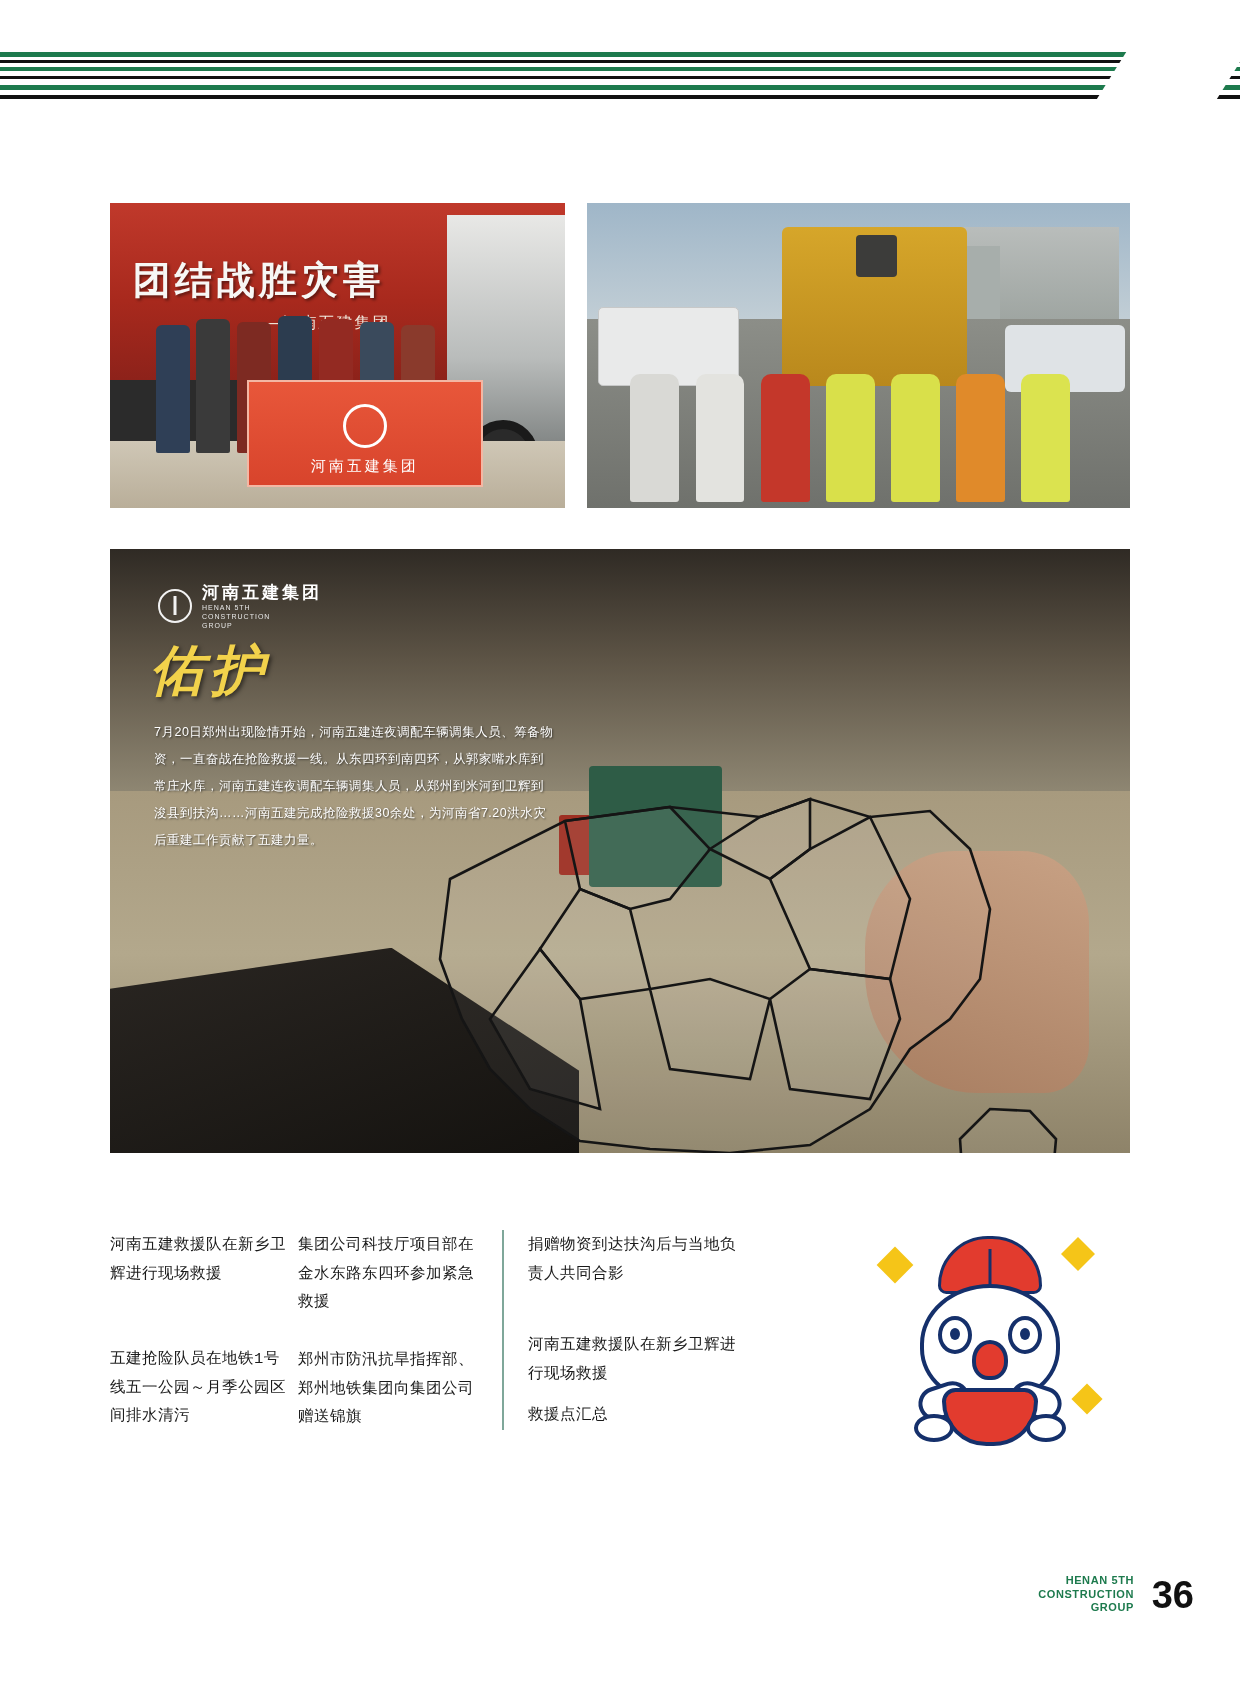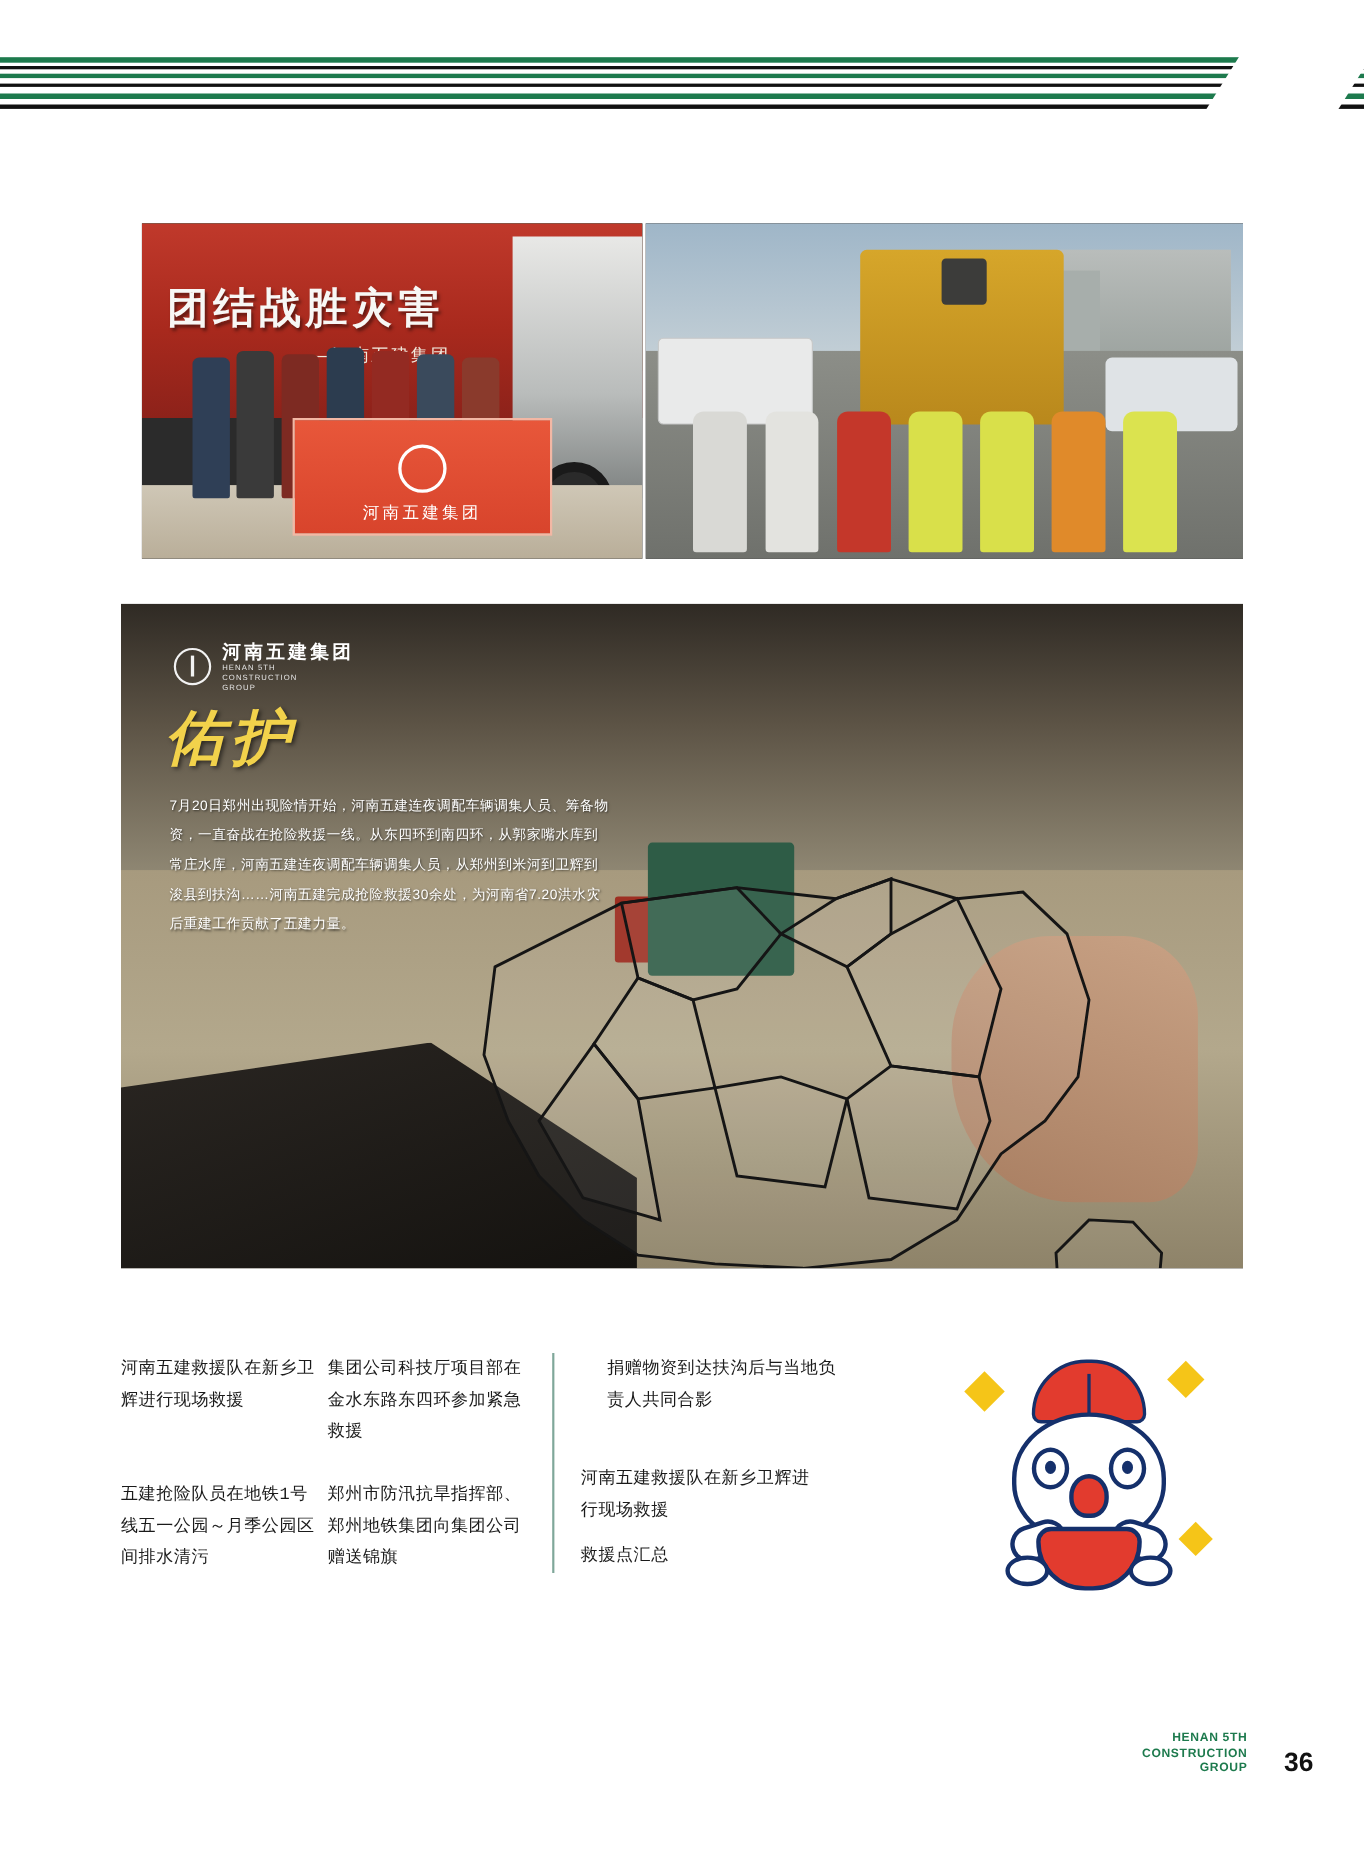--- a/index.html
+++ b/index.html
@@ -41,21 +41,21 @@
     transform-origin: top right;
   }
 
   
   .photo {
     position: absolute;
     overflow: hidden;
     background: #2b2b2b;
   }
 
-  #photo-1 { left: 110px; top: 203px; width: 455px; height: 305px; margin-left: 19px; }
+  #photo-1 { left: 110px; top: 203px; width: 455px; height: 305px; }
   #photo-2 { left: 587px; top: 203px; width: 543px; height: 305px; }
   #photo-3 { left: 110px; top: 549px; width: 1020px; height: 604px; }
 
   
   .p1-sky { position:absolute; left:0; top:0; width:100%; height:44%;
     background: linear-gradient(180deg,#3f6b4e 0%, #4e7a58 40%, #7d8f66 100%); }
   .p1-truck { position:absolute; left:0; top:0; width:100%; height:58%;
     background: linear-gradient(180deg,#c0392b 0%, #a8291d 55%, #8d221a 100%); }
   .p1-truckcab { position:absolute; right:0; top:4%; width:26%; height:78%;
     background: linear-gradient(180deg,#e8e8e6 0%, #b9bcbb 60%, #7d8180 100%); }
@@ -135,21 +135,21 @@
   .map-layer { position:absolute; inset:0; }
 
   
   .captions { position:absolute; left:110px; top:1230px; width:640px; }
   .cap-col { position:absolute; font-size:15.5px; line-height:1.85; color:#1a1a1a; letter-spacing:.5px; }
   #cap-col-1 { left:0px;   top:0px;   width:180px; }
   #cap-col-2 { left:188px; top:0px;   width:180px; }
   #cap-col-3 { left:0px;   top:115px; width:180px;font-family:Liberation Mono, monospace; }
   #cap-col-4 { left:188px; top:115px; width:180px; }
   .cap-divider { position:absolute; left:392px; top:0px; width:2px; height:200px; background:#7fa79a; }
-  #cap-col-5 { left:442px; top:0px;   width:220px; }
+  #cap-col-5 { left:418px; top:0px;   width:220px; }
   #cap-col-6 { left:418px; top:100px;  width:220px; }
   #cap-col-7 { left:418px; top:170px; width:220px; }
 
   
   .mascot { position:absolute; left:880px; top:1228px; width:220px; height:230px; }
   .m-dia { position:absolute; background:#f5c518; transform:rotate(45deg); }
   .m-d1 { left:2px;  top:24px; width:26px; height:26px; }
   .m-d2 { left:186px;top:14px; width:24px; height:24px; }
   .m-d3 { left:196px;top:160px;width:22px; height:22px; }
   .m-head { position:absolute; left:58px; top:8px; width:104px; height:58px;
@@ -174,21 +174,21 @@
     background:#e23b2e; border:4px solid #15306b; border-radius:14px 14px 46px 46px; }
   .m-foot { position:absolute; top:186px; width:40px; height:28px; background:#ffffff;
     border:4px solid #15306b; border-radius:50%; }
   .m-foot.l { left:34px; } .m-foot.r { right:34px; }
 
   
   .footer { position:absolute; left:0; bottom:64px; width:1240px; height:60px; }
   .footer-logo { position:absolute; right:106px; bottom:4px; text-align:right;
     color:#1d7a4d; font-size:11px; font-weight:bold; line-height:1.25; letter-spacing:.6px; }
   .footer-logo .l2 { color:#1d7a4d; }
-  .page-num { position:absolute; right:46px; bottom:2px; font-size:24px; color:#111; font-weight:bold;margin-top:34px; }
+  .page-num { position:absolute; right:46px; bottom:2px; font-size:38px; color:#111; font-weight:bold;margin-top:34px; }
 </style>
 </head>
 <body>
 
 <div class="page">
 
   <div class="stripes">
     <div class="stripe s1"></div>
     <div class="stripe s2"></div>
     <div class="stripe s3"></div>

